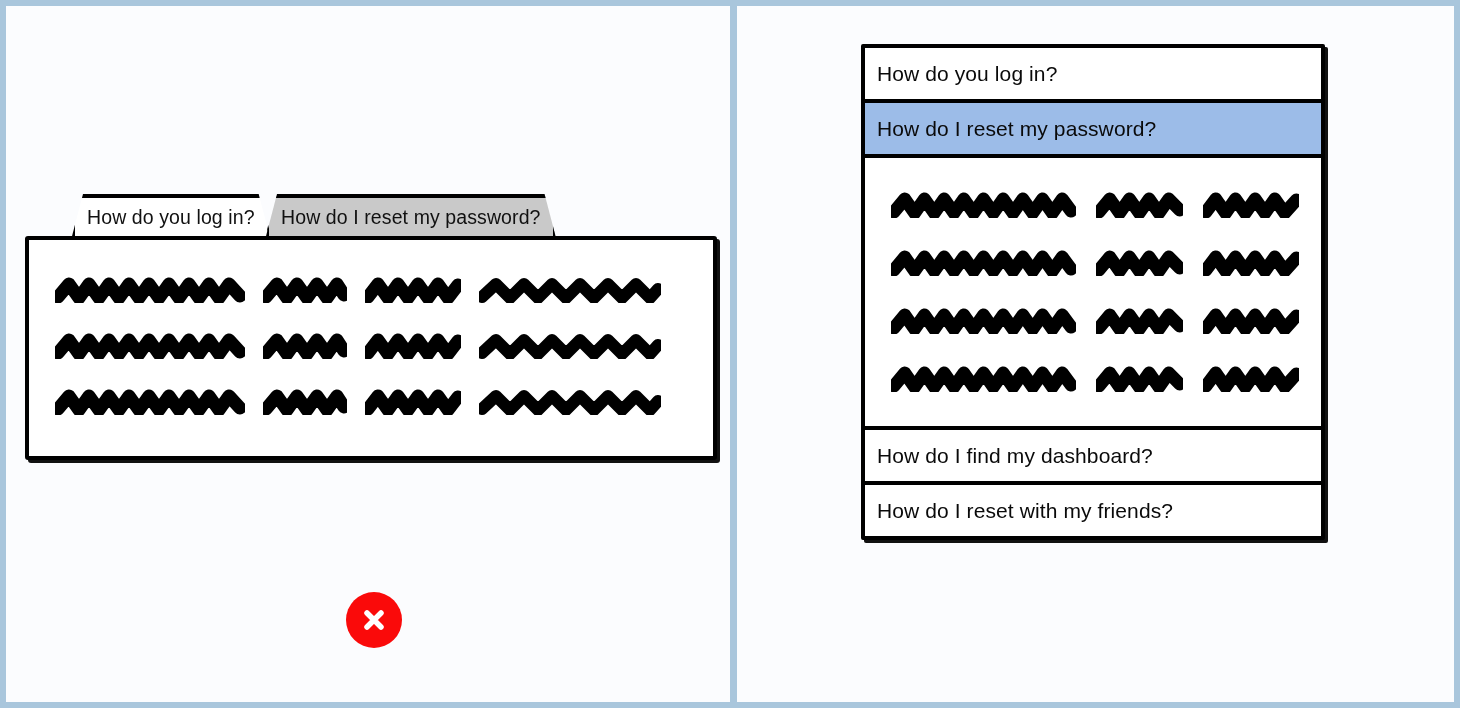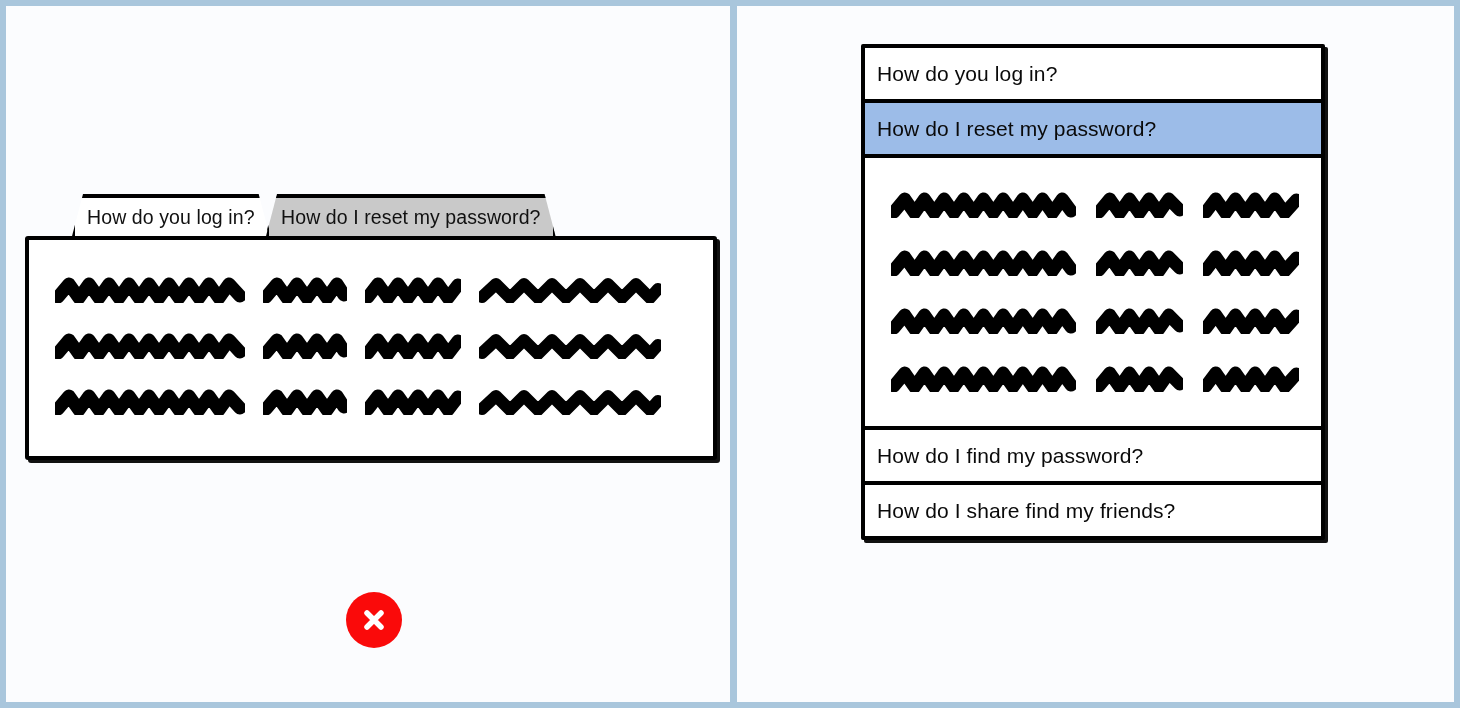--- a/index.html
+++ b/index.html
@@ -367,25 +367,25 @@
               <svg viewBox="0 0 98 26" preserveAspectRatio="none">
                 <path d="M3 20 L13 7 L23 21 L33 7 L43 21 L53 7 L63 21 L73 7 L83 21 L95 8" stroke="#000" stroke-width="13" fill="none" stroke-linecap="round" stroke-linejoin="round"></path>
               </svg>
             </span>
           </div>
 
         </div>
       </div>
 
       <div class="acc-item">
-        <div class="acc-header">How do I find my password?</div>
+        <div class="acc-header">How do I find my dashboard?</div>
       </div>
 
       <div class="acc-item">
-        <div class="acc-header">How do I share find my friends?</div>
+        <div class="acc-header">How do I reset with my friends?</div>
       </div>
 
     </div>
 
   </div>
 
   <div class="panel-divider"></div>
   <div class="frame-border"></div>
 </div>
 

